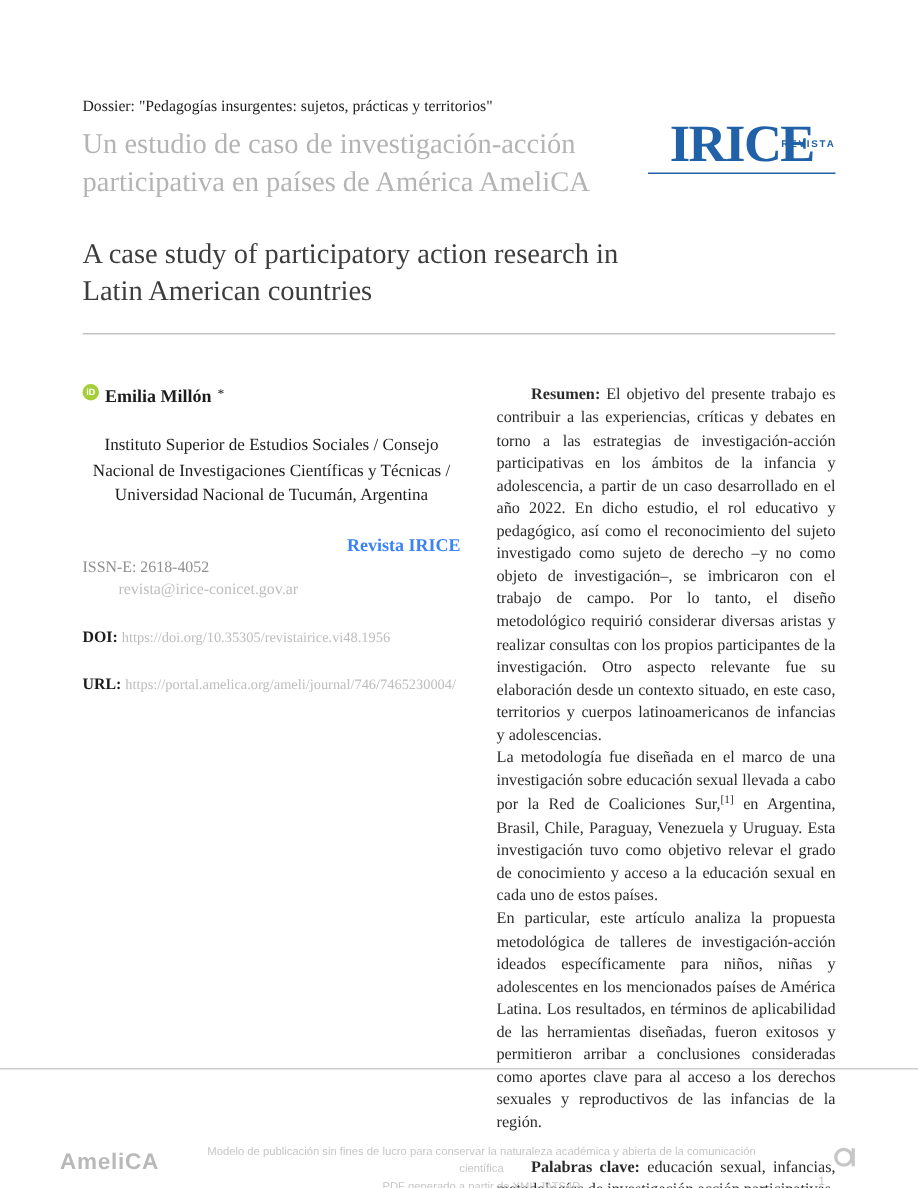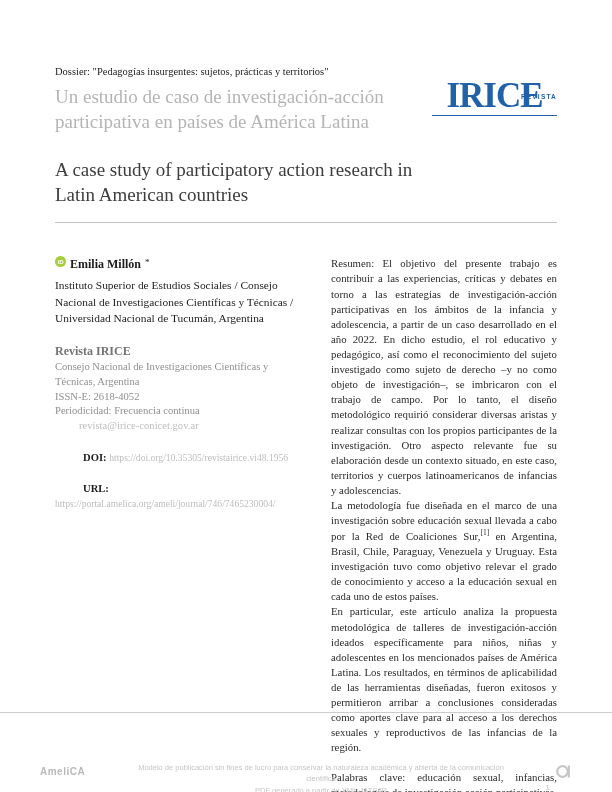--- a/index.html
+++ b/index.html
@@ -33,59 +33,59 @@
   
   .columns { display: flex; margin-top: 33px; }
   .left-col { width: 252px; margin-right: 24px; font-size: 11.4px; line-height: 1.42; }
   .right-col { width: 226px; font-size: 10.8px; line-height: 1.4; text-align: justify; }
 
   .author-line { font-size: 12px; font-weight: bold; color: #1c1c1c; display: flex; align-items: flex-start; gap: 4px; }
   .orcid-badge { display: inline-flex; width: 11px; height: 11px; border-radius: 50%;
                  background: #a6ce39; color: #fff; font-size: 6px; align-items: center; justify-content: center;
                  font-family: "Liberation Sans", sans-serif; font-weight: bold; }
   .author-note-mark { font-size: 9px; vertical-align: super; font-weight: normal; }
-  .affiliation { margin-top: 4px; color: #1c1c1c; }
+  .affiliation { margin-top: 16px; color: #1c1c1c; text-align: center; }
   .email { color: #1c1c1c; }
 
   .journal-block { margin-top: 17px; color: #8f8f8f; font-size: 10.6px; line-height: 1.38; }
-  .journal-name { font-size: 12px; font-weight: bold; color: #737373; margin-bottom: 1px; }
+  .journal-name { font-size: 12px; font-weight: bold; color: #3b82f6; margin-bottom: 1px; text-align: right; }
   .journal-email { color: #bdbdbd; margin-left: 24px; }
 
   .dates-block { margin-top: 13px; color: #8f8f8f; font-size: 10.6px; line-height: 1.45; }
 
   .link-line { margin-top: 16px; font-size: 10.6px; }
-  .link-label { font-weight: bold; color: #1c1c1c; margin-left: 28px; }
+  .link-label { font-weight: bold; color: #1c1c1c; }
   .link-url { color: #bdbdbd; font-size: 9.6px; text-decoration: none; }
 
   .abstract p { margin: 0; }
-  .bold { font-weight: normal; }
+  .bold { font-weight: bold; margin-left: 23px; }
   .fn-ref { font-size: 7.5px; vertical-align: super; text-decoration: none; color: #2b2b2b; }
   .keywords { margin-top: 14px !important; }
 
   
   .bottom-rule { position: absolute; top: 712px; left: 0; right: 0; border: none; border-top: 1.5px solid #cccccc; }
   .footer { position: absolute; top: 762px; left: 40px; right: 40px; display: flex; align-items: flex-start;
             font-family: "Liberation Sans", sans-serif; }
-  .amelica { width: 90px; font-size: 10px; font-weight: bold; color: #b9b9b9; letter-spacing: 0.5px; padding-top: 4px; }
+  .amelica { width: 90px; font-size: 15px; font-weight: bold; color: #b9b9b9; letter-spacing: 0.5px; padding-top: 4px; }
   .footer-center { flex: 1; text-align: center; font-size: 7.5px; color: #c6c6c6; line-height: 1.5; }
   .footer-right { width: 60px; text-align: right; }
   .oa-icon { display: inline-block; }
   .page-number { position: absolute; top: 783px; right: 62px; font-size: 8px; color: #c6c6c6;
                  font-family: "Liberation Sans", sans-serif; }
 </style>
 </head>
 <body>
 
 <div class="page">
   <div class="content">
 
     <div class="header-row">
       <div class="titles">
         <div class="dossier">Dossier: "Pedagogías insurgentes: sujetos, prácticas y territorios"</div>
-        <h1 class="title-es">Un estudio de caso de investigación-acción participativa en países de América Latina</h1>
+        <h1 class="title-es">Un estudio de caso de investigación-acción participativa en países de América AmeliCA</h1>
         <h2 class="title-en">A case study of participatory action research in Latin American countries</h2>
       </div>
       <div class="logo-block">
         <div class="logo-main">IRICE</div>
         <div class="logo-revista">REVISTA</div>
         <div class="logo-subwrap">
           
         </div>
       </div>
     </div>
@@ -97,23 +97,21 @@
       <div class="left-col">
         <div class="author-line">
           <span class="orcid-badge">iD</span>
           <span>Emilia Millón</span>
           <span class="author-note-mark">*</span>
         </div>
         <div class="affiliation">Instituto Superior de Estudios Sociales / Consejo Nacional de Investigaciones Científicas y Técnicas / Universidad Nacional de Tucumán, Argentina</div>
 
         <div class="journal-block">
           <div class="journal-name">Revista IRICE</div>
-          <div>Consejo Nacional de Investigaciones Científicas y Técnicas, Argentina</div>
           <div>ISSN-E: 2618-4052</div>
-          <div>Periodicidad: Frecuencia continua</div>
           <div class="journal-email">revista@irice-conicet.gov.ar</div>
         </div>
 
 
         <div class="link-line">
           <span class="link-label">DOI:</span>
           <a href="#" class="link-url">https://doi.org/10.35305/revistairice.vi48.1956</a>
         </div>
         <div class="link-line">
           <span class="link-label">URL:</span>

